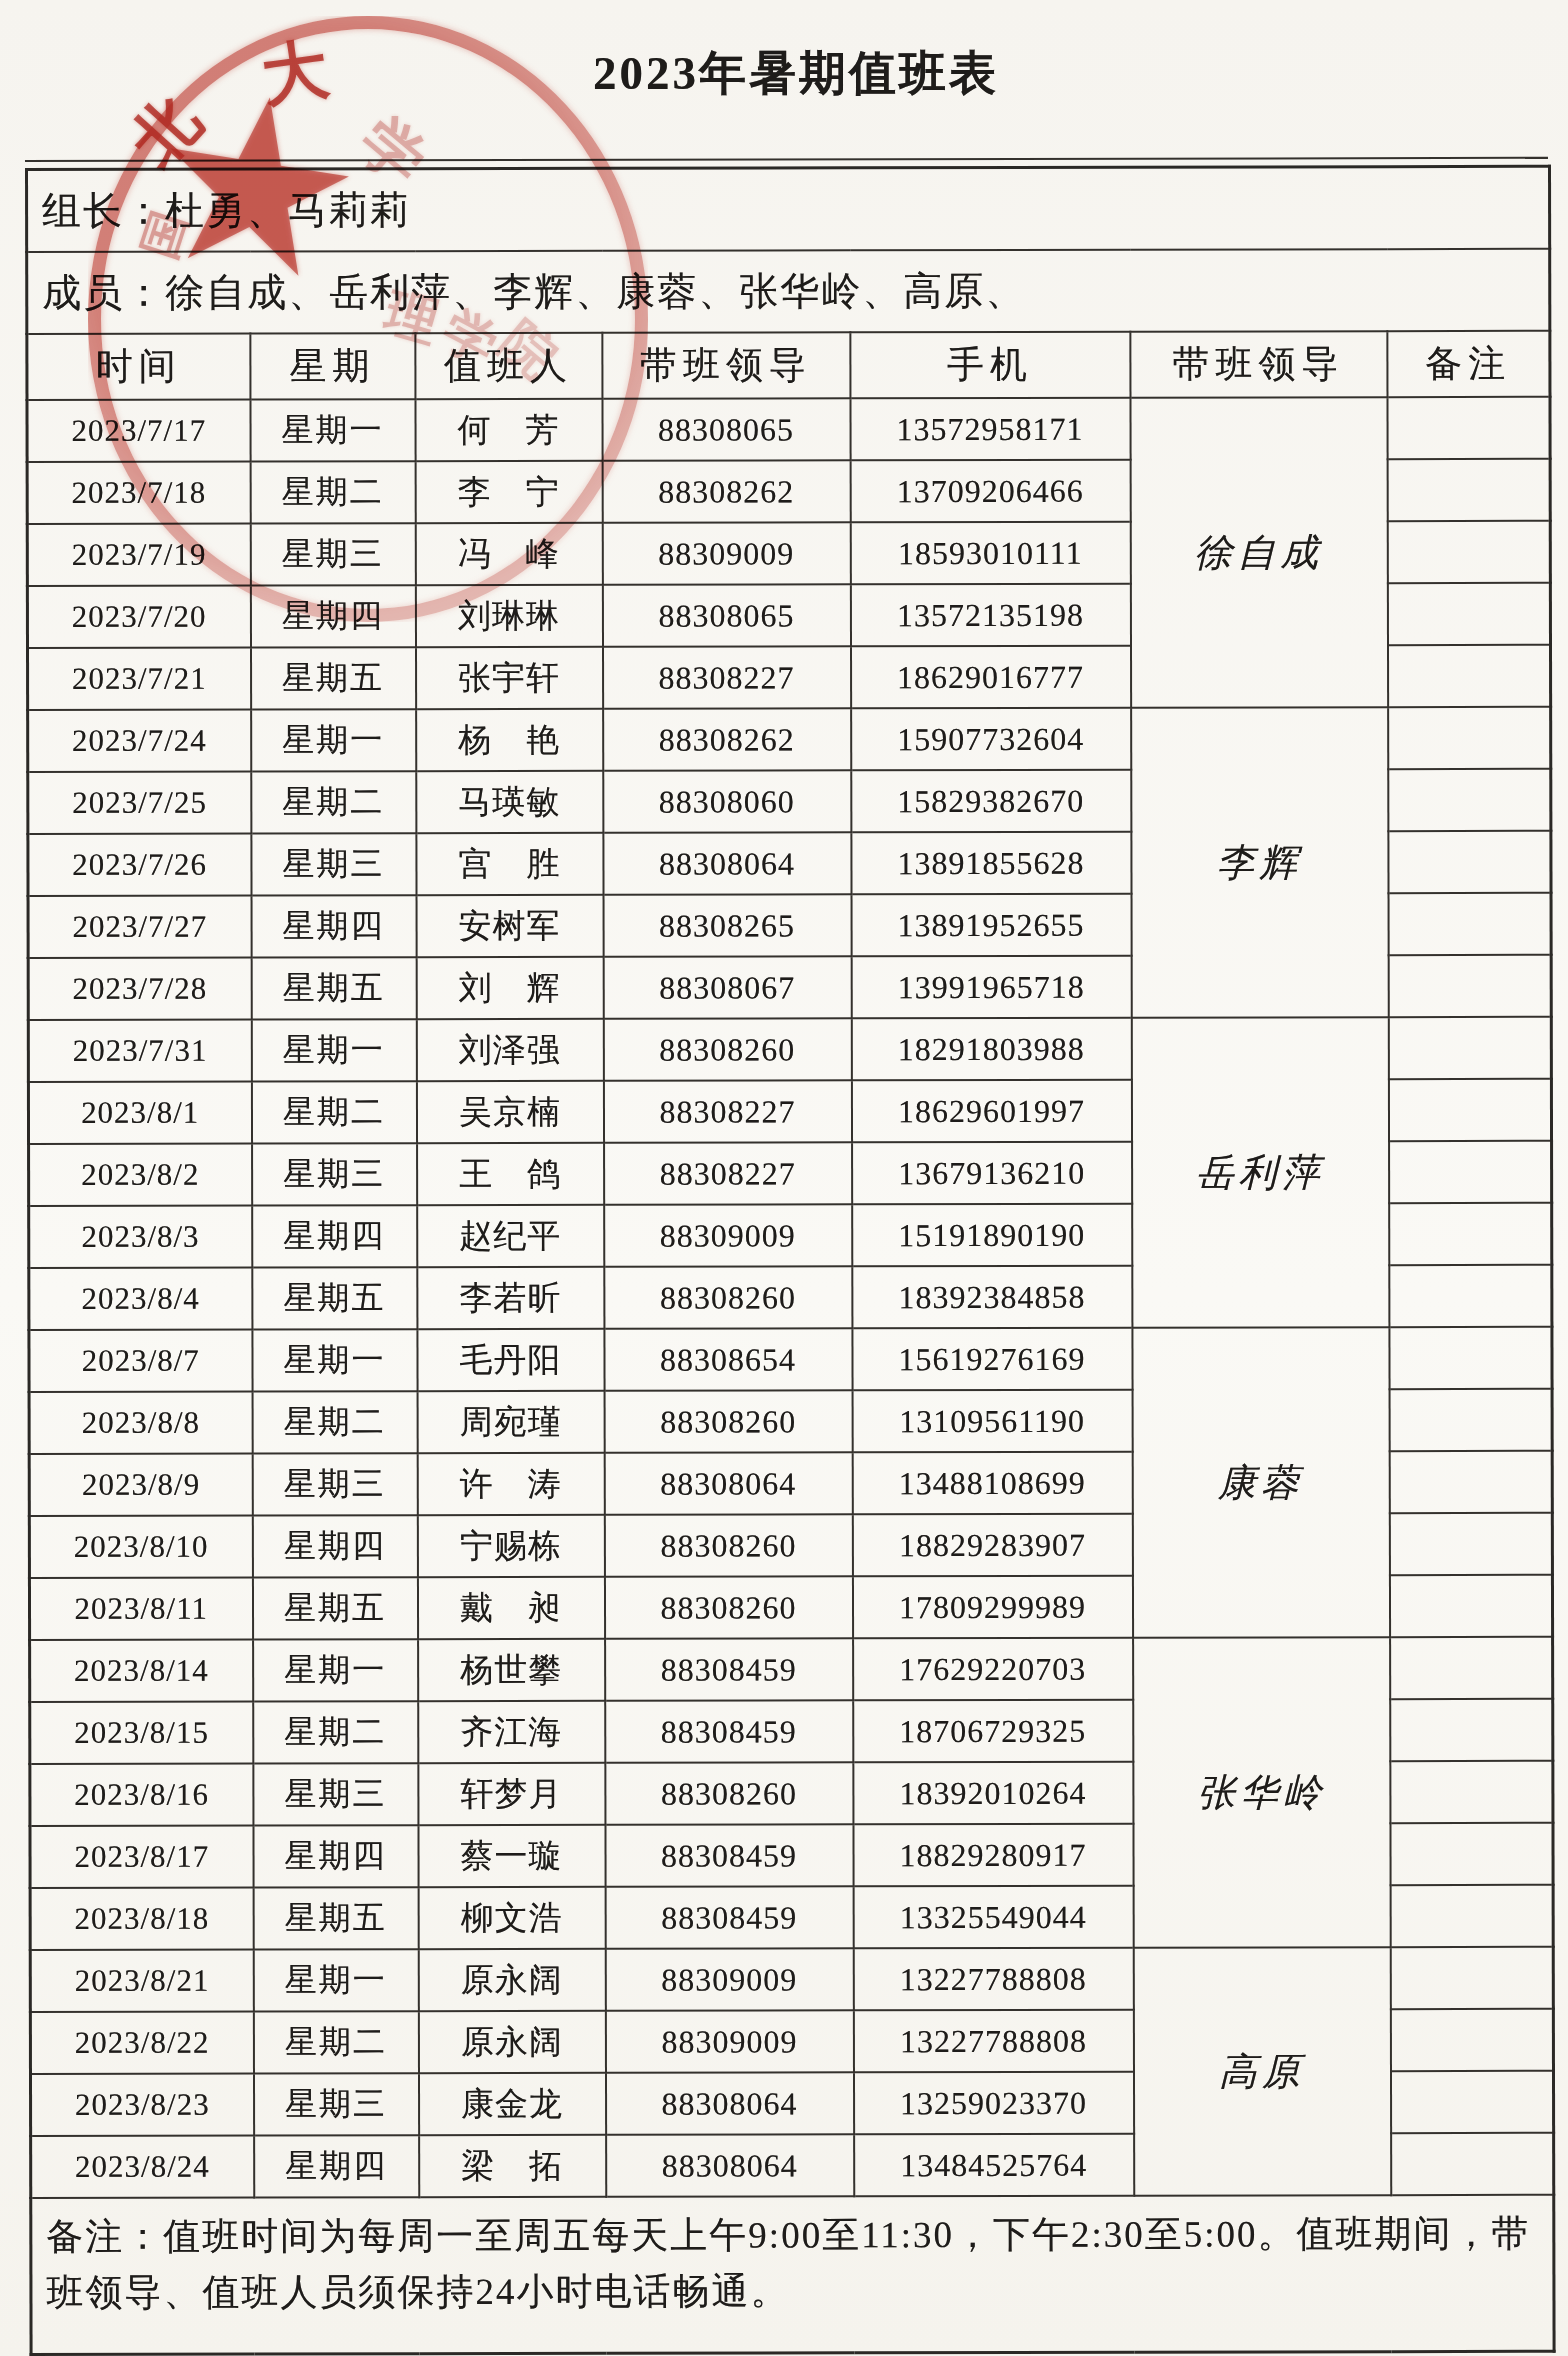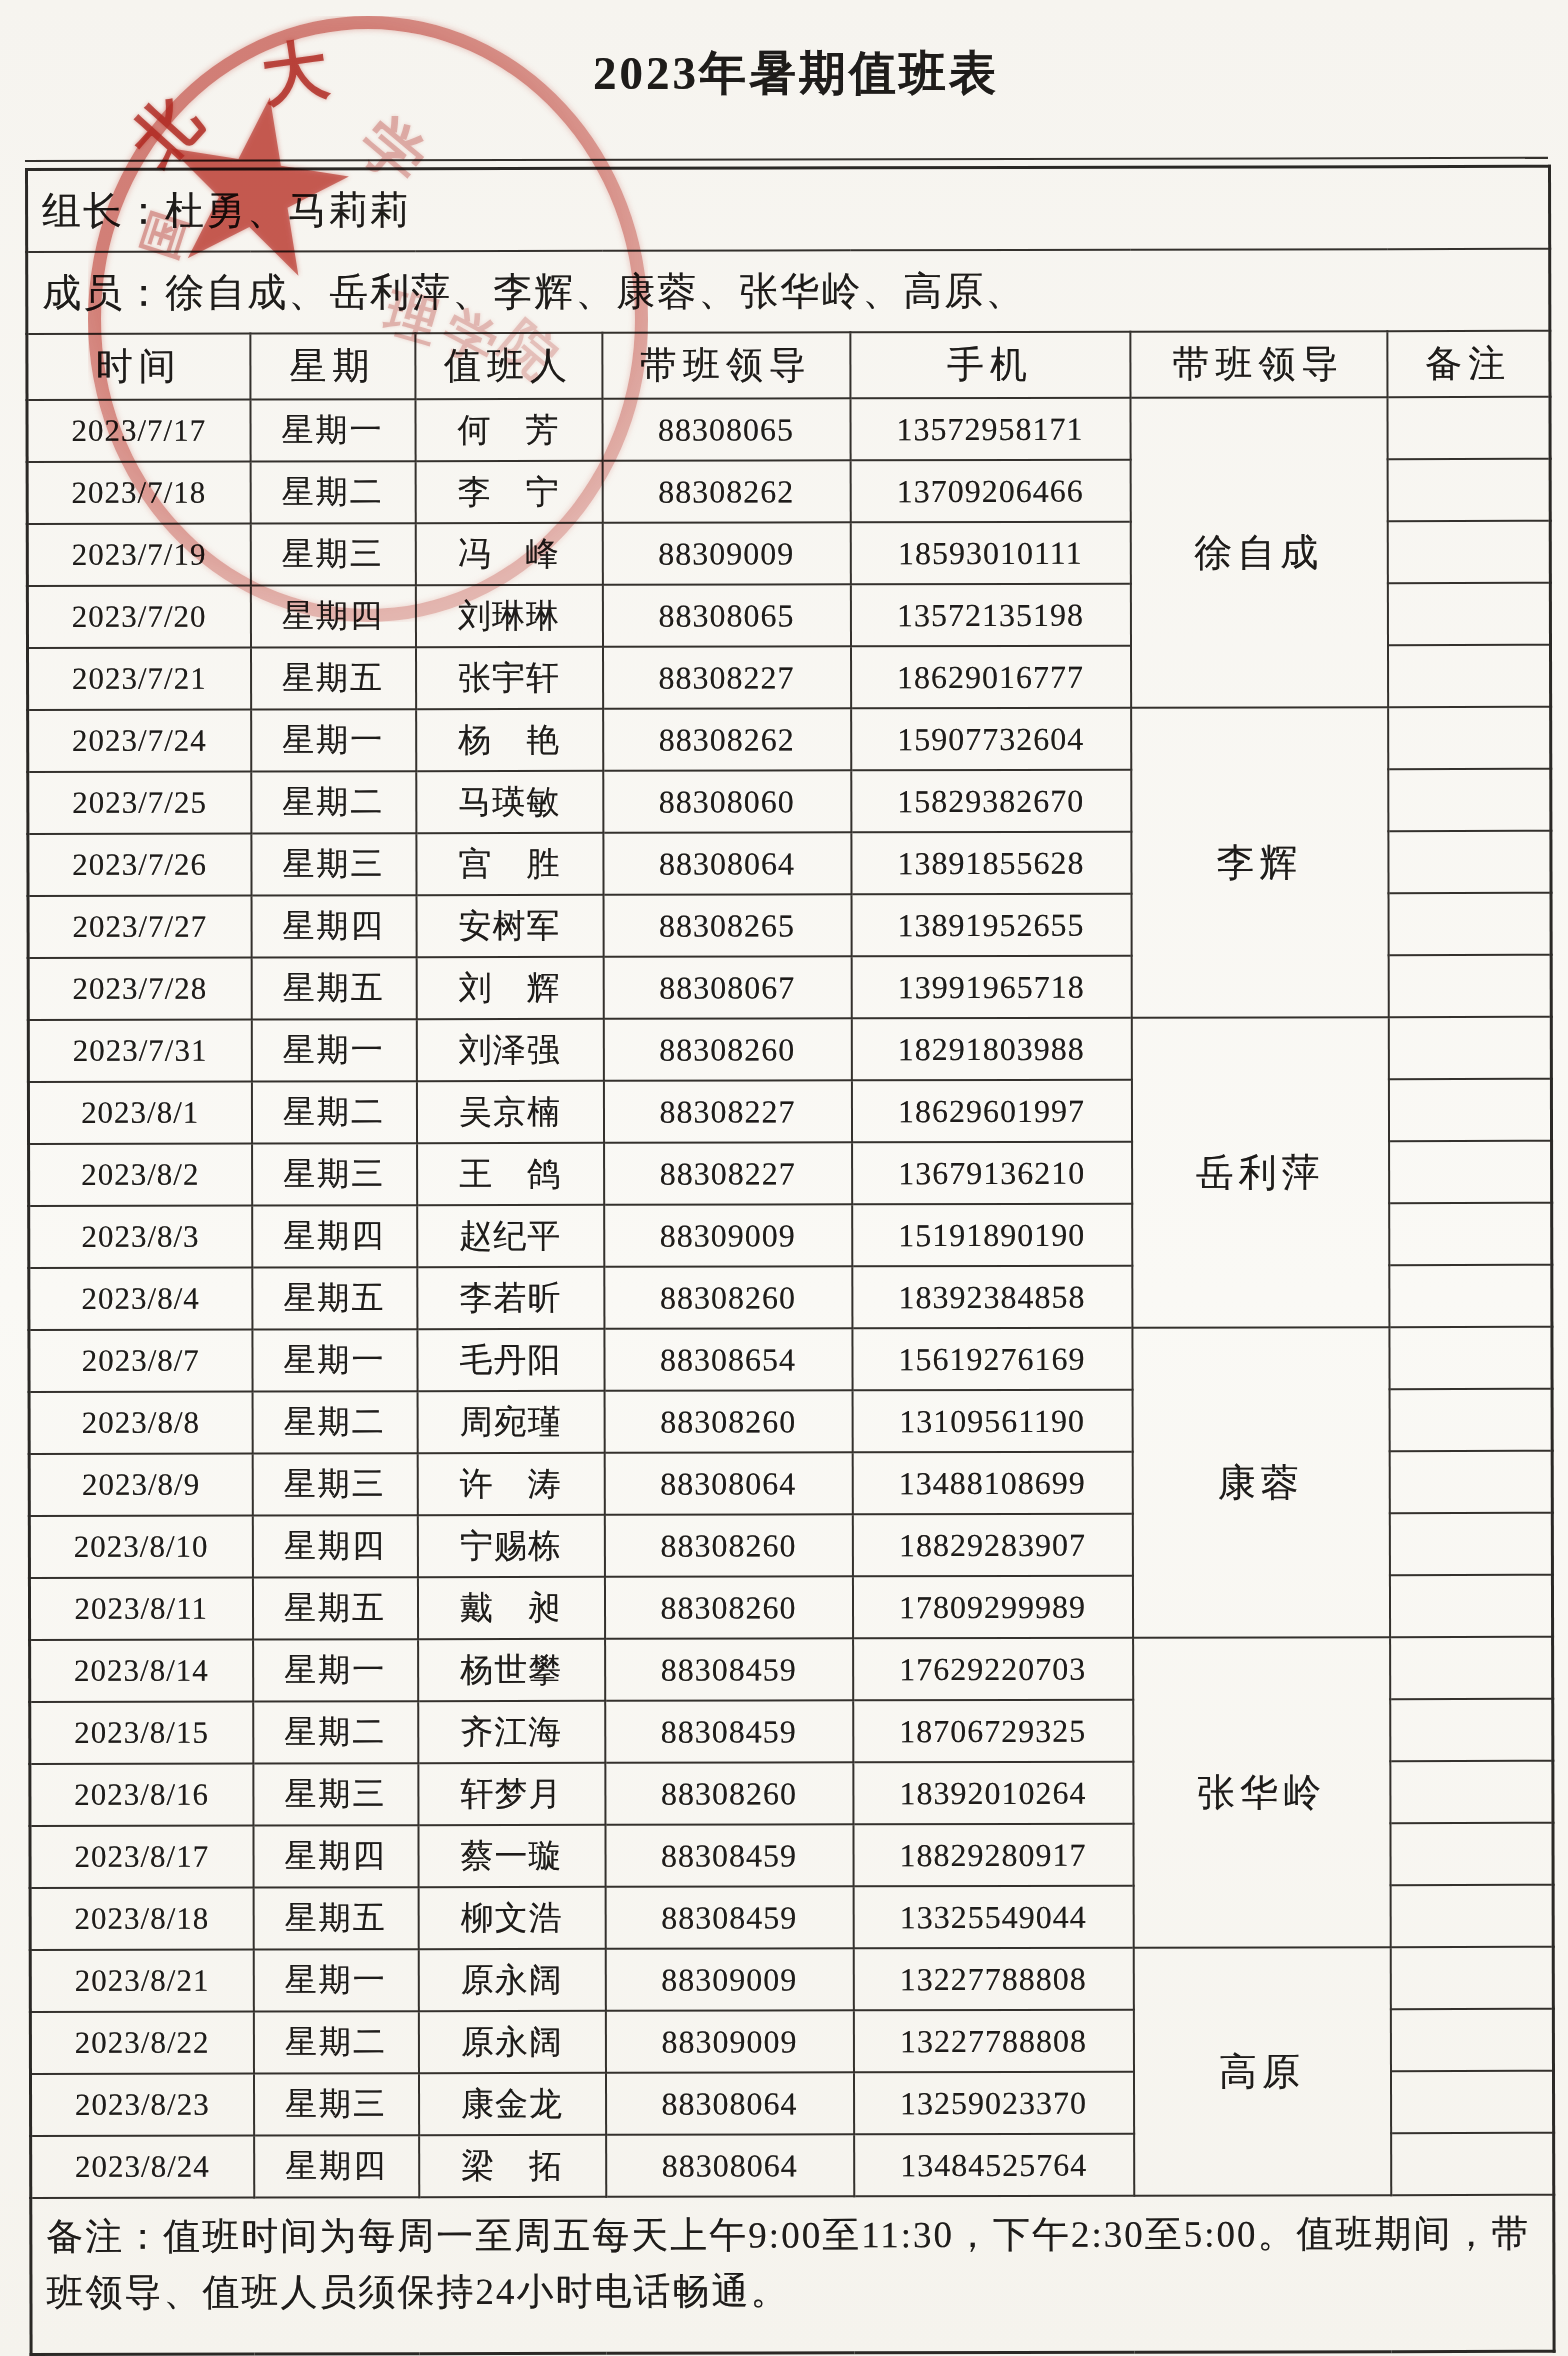--- a/index.html
+++ b/index.html
@@ -39,21 +39,21 @@
     padding-left:14px;letter-spacing:2px;
   }
   tr.header-row th{
     height:64px;font-size:37px;font-weight:normal;letter-spacing:6px;border-radius:7px;
   }
   tr.data-row td{height:60px;}
   td.c-date{font-size:31px;letter-spacing:1px;}
   td.c-day{font-size:32px;letter-spacing:2px;}
   td.c-person{font-size:33px;letter-spacing:1px;}
   td.c-phone,td.c-mobile{font-size:32px;letter-spacing:1px;}
-  td.c-leader{font-size:38px;letter-spacing:5px;}
+  td.c-leader{font-size:38px;letter-spacing:5px;font-style:italic;}
   td.c-remark{}
   tr.note-row td{
     text-align:left;font-size:37px;line-height:1.5;
     padding:10px 16px 14px 14px;letter-spacing:2px;height:130px;vertical-align:top;
   }
   
   table.duty, .title{ text-shadow:0 0 0.6px rgba(30,28,26,.55); }
 
   
   .stamp{

